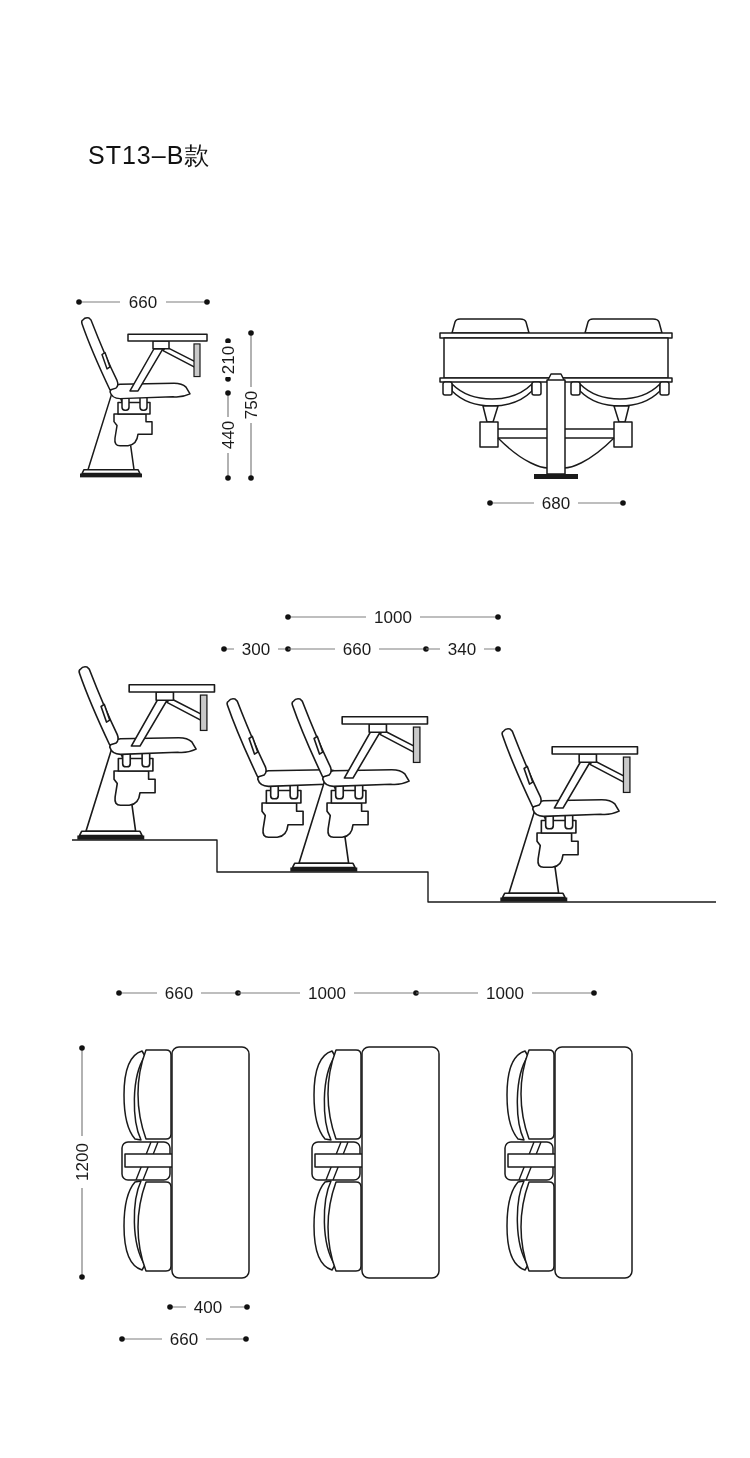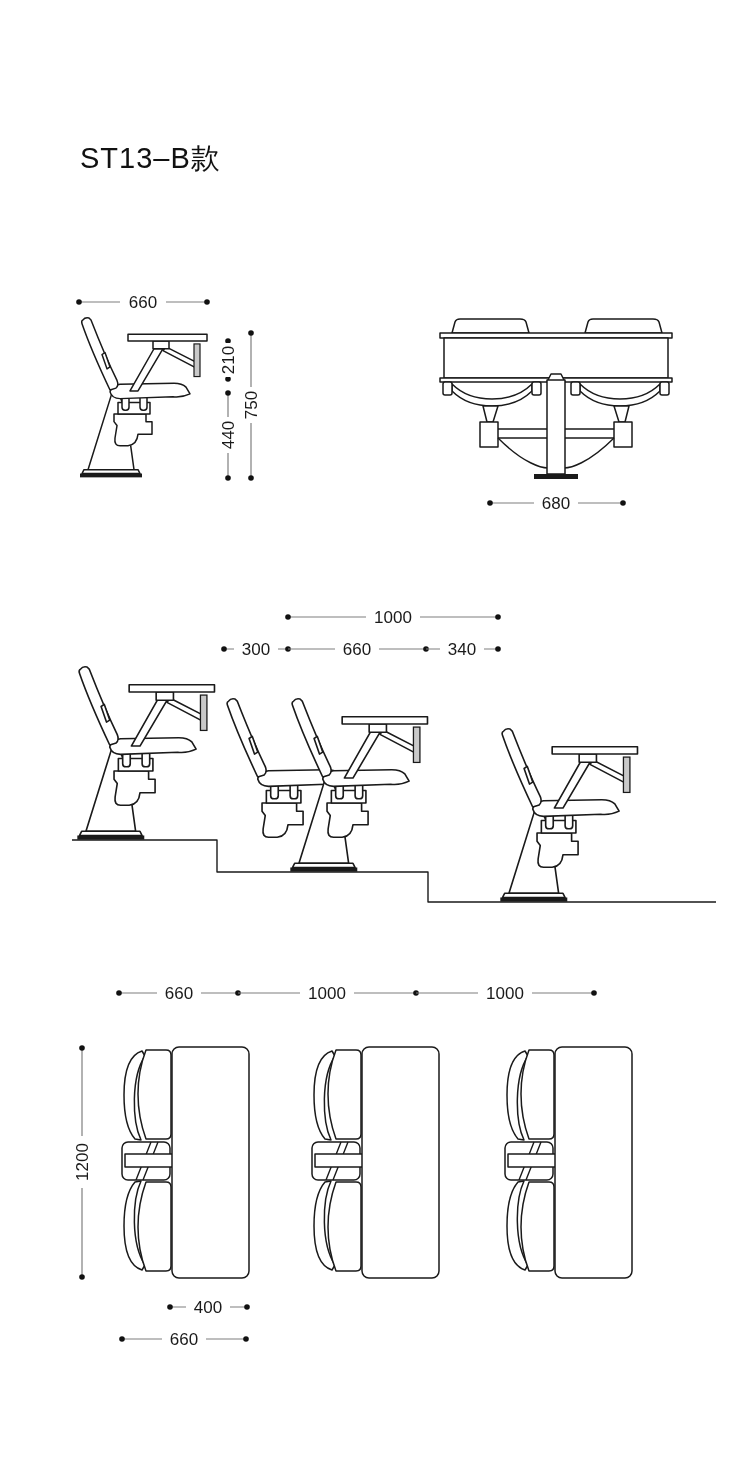--- a/index.html
+++ b/index.html
@@ -1,18 +1,18 @@
 <!DOCTYPE html>
 <html><head>
 <meta charset="utf-8">
 <style>
   html,body{margin:0;padding:0;background:#fff;}
   #canvas{position:relative;width:750px;height:1458px;background:#fff;overflow:hidden;
           font-family:"Liberation Sans",sans-serif;}
-  #title{position:absolute;left:80px;top:139px;font-size:29px;letter-spacing:1px;color:#111;}
+  #title{position:absolute;left:88px;top:139px;font-size:25px;letter-spacing:1px;color:#111;}
   svg{position:absolute;left:0;top:0;}
   .ink{fill:#ffffff;stroke:#1a1a1a;stroke-width:1.5;stroke-linejoin:round;stroke-linecap:round;}
   .lineOnly{fill:none;stroke:#1a1a1a;stroke-width:1.4;stroke-linejoin:round;}
   .solid{fill:#1a1a1a;stroke:none;}
   .gray{fill:#c9c9c9;stroke:#1a1a1a;stroke-width:1.2;}
   .dimline{stroke:#7f7f7f;stroke-width:1.2;}
   .dimdot{fill:#111;}
   .mask{fill:#ffffff;}
   .dimtext{font-family:"Liberation Sans",sans-serif;font-size:17px;fill:#1a1a1a;text-anchor:middle;}
 </style>

